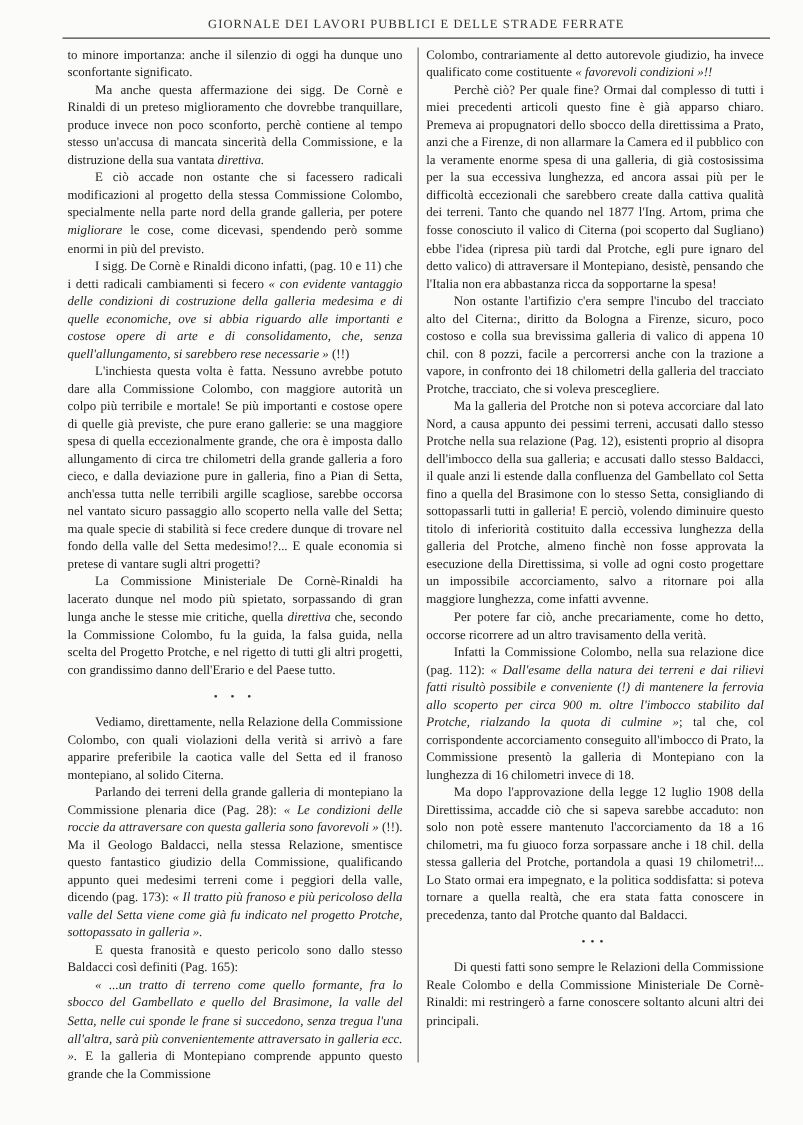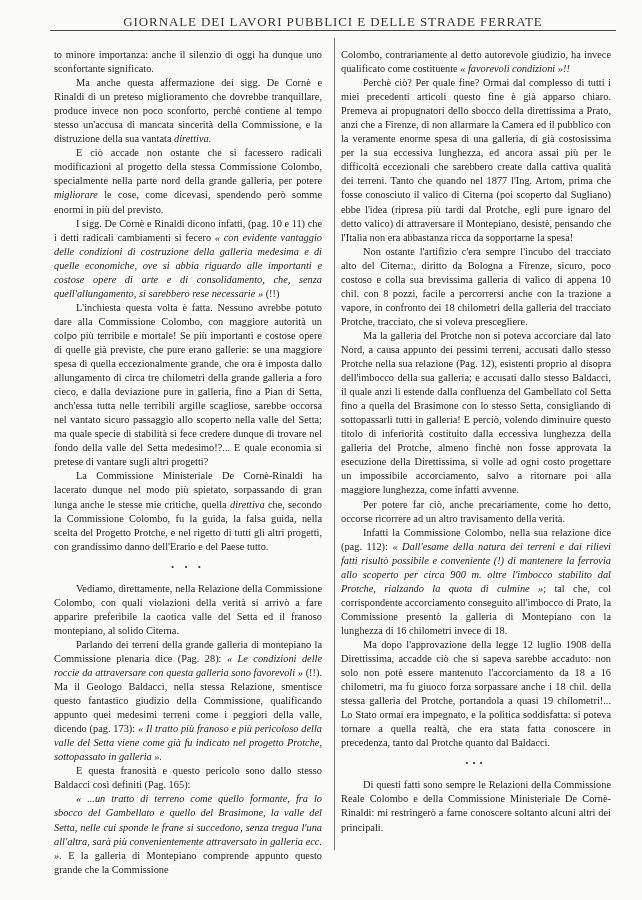--- a/index.html
+++ b/index.html
@@ -5,29 +5,29 @@
   html, body { margin:0; padding:0; }
   body {
     width:642px; height:900px; overflow:hidden;
     background:#fbfbf9;
     font-family: "Liberation Serif", "DejaVu Serif", serif;
     color:#1d1d1d;
     position:relative;
   }
   .header {
     position:absolute; left:50px; top:14px; width:566px;
-    text-align:center; font-size:13px; letter-spacing:0.9px;
+    text-align:center; font-size:10px; letter-spacing:0.9px;
     color:#333;
   }
   .header-rule {
     position:absolute; left:50px; top:30px; width:566px; height:0;
     border-top:1.3px solid #444;
   }
   .col {
-    position:absolute; top:48px;
+    position:absolute; top:38px;
     font-size:10.35px; line-height:14.05px;
     text-align:justify; hyphens:manual;
   }
   .col-left { left:54px; width:268px; }
   .col-right { left:341px; width:270px; }
   .col-divider {
     position:absolute; left:334px; top:38px; width:0; height:812px;
     border-left:1px solid #777;
   }
   p { margin:0; }

